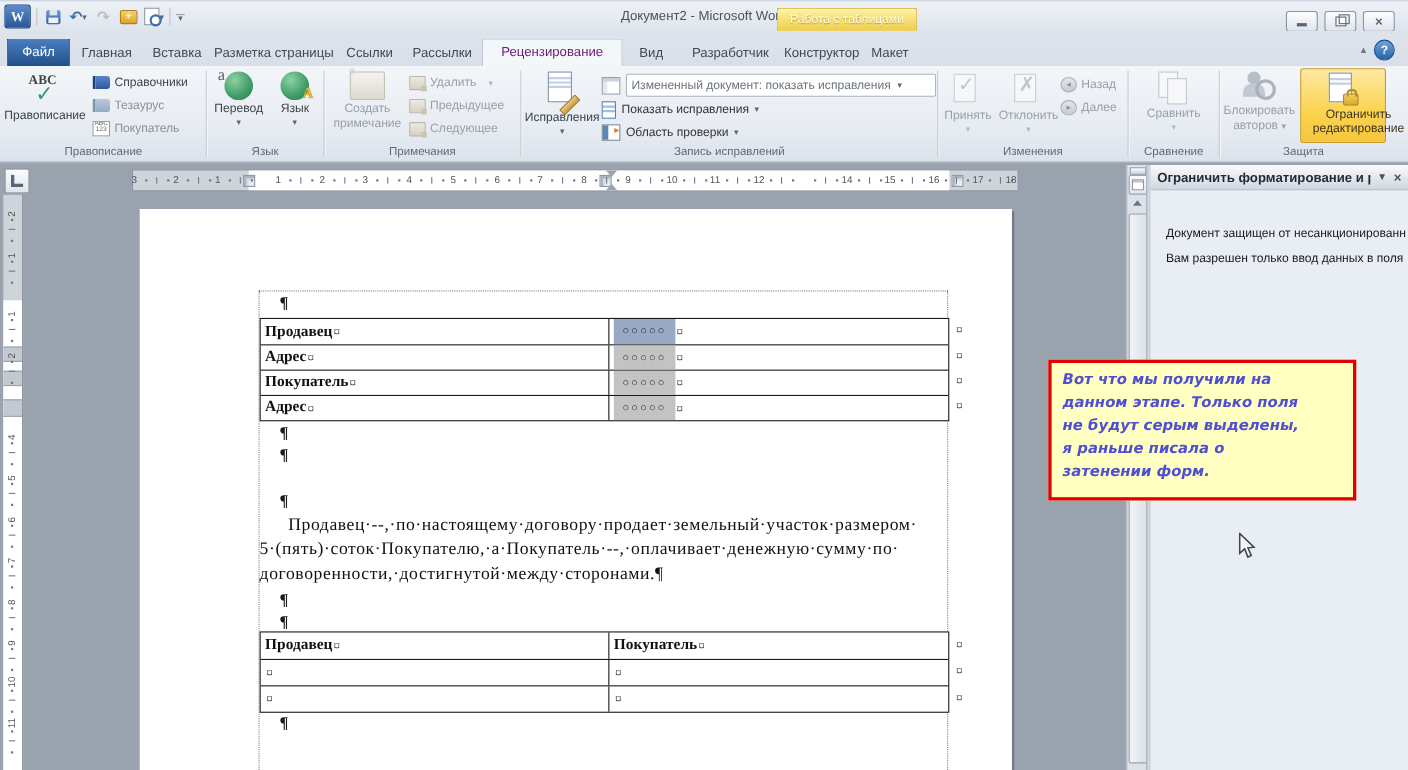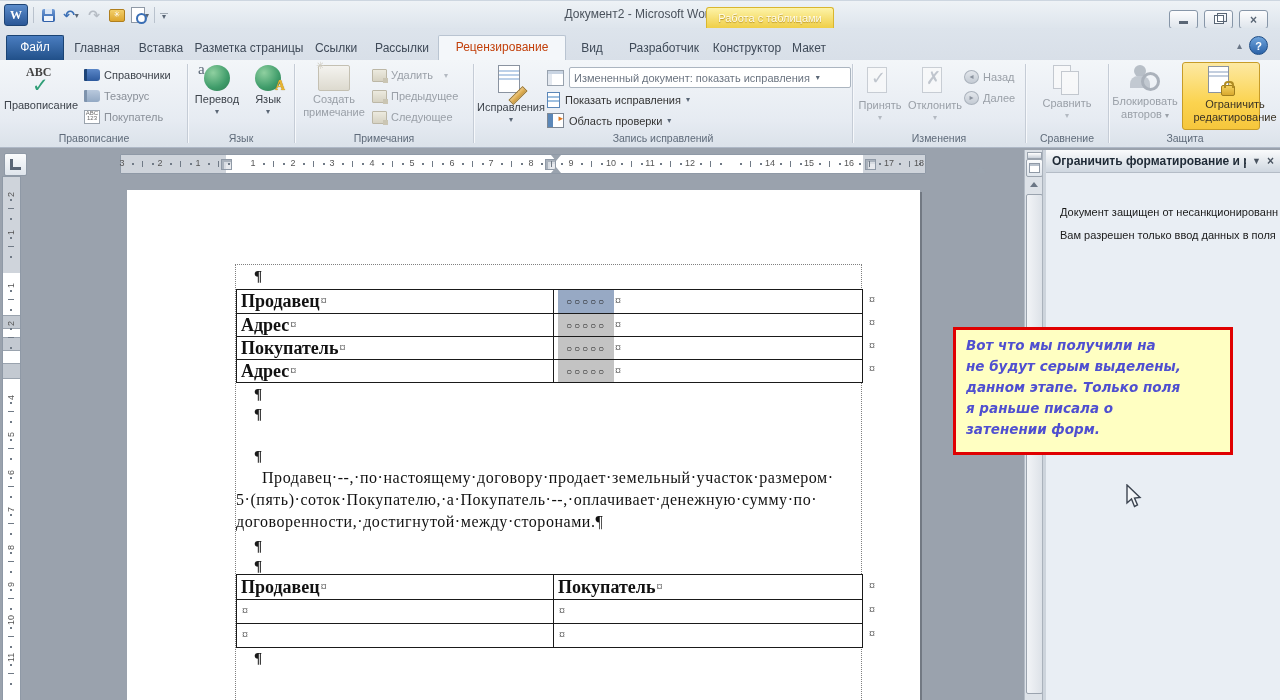--- a/index.html
+++ b/index.html
@@ -37,21 +37,21 @@
   .minglyph{width:9px;height:3px;background:#5a6675;margin-top:6px;}
   .restglyph{width:8px;height:7px;border:1px solid #5a6675;position:relative;background:#fff;}
   .restglyph:before{content:"";position:absolute;left:2px;top:-3px;width:8px;height:7px;border:1px solid #5a6675;}
   .closeglyph{font-size:12px;font-weight:bold;line-height:1;}
 
   
   .tabrow{position:absolute;left:0;top:28px;width:1280px;height:32px;background:linear-gradient(#dde4ec,#d8dfe8);}
   .tabs{position:absolute;left:6px;bottom:0;display:flex;gap:2px;align-items:flex-end;}
   .tab{height:23px;line-height:23px;text-align:center;font-size:12px;color:#3c4document856;color:#3f4a58;border-radius:2px 2px 0 0;}
   .tab.file{background:linear-gradient(#4a7dc0,#215089);color:#fff;border:1px solid #1a4373;border-bottom:none;height:24px;}
-  .tab.active{background:#f4f7fa;border:1px solid #b9c4d1;border-bottom:none;color:#c2410c;height:24px;}
+  .tab.active{background:#f4f7fa;border:1px solid #b9c4d1;border-bottom:none;color:#701a75;height:24px;}
   .ribcollapse{position:absolute;right:38px;top:12px;color:#6a7687;font-size:10px;}
   .helpbtn{position:absolute;right:12px;top:8px;width:17px;height:17px;border-radius:50%;
     background:linear-gradient(#6fa4dc,#2a62a8);border:1px solid #1e4d86;color:#fff;font-weight:bold;
     font-size:11px;display:flex;align-items:center;justify-content:center;}
 
   
   .ribbon{position:absolute;left:0;top:60px;width:1280px;height:88px;
     background:linear-gradient(#f3f6f9,#e6ebf2 70%,#dbe2ea);border-bottom:1px solid #aeb8c6;
     display:flex;align-items:stretch;padding-left:2px;box-sizing:border-box;}
   .rgroup{position:relative;height:86px;flex:0 0 auto;}
@@ -148,21 +148,21 @@
     font-family:"Liberation Serif","DejaVu Serif",serif;color:#111;}
   .pil{position:absolute;font-size:15px;font-weight:bold;color:#1a1a1a;line-height:15px;}
   .dheading{position:absolute;left:0;width:100%;text-align:center;font-weight:bold;font-size:17px;}
   .pline{position:absolute;left:0;white-space:nowrap;font-size:16px;letter-spacing:0.55px;}
   .dtable{position:absolute;left:0;width:627px;border:1.5px solid #1a1a1a;box-sizing:border-box;background:#fff;}
   .trow{display:flex;height:23px;box-sizing:border-box;}
   .trow + .trow{border-top:1.5px solid #1a1a1a;}
   .tcell{display:flex;align-items:center;padding-left:4px;box-sizing:border-box;overflow:hidden;}
   .tcell.l{width:317px;border-right:1.5px solid #1a1a1a;}
   .tcell.r{flex:1;}
-  .tlabel{font-weight:bold;font-size:18px;}
+  .tlabel{font-weight:bold;font-size:14px;}
   .cellmark{font-size:12px;color:#333;margin-left:1px;}
   .fieldshade{display:inline-flex;align-items:center;justify-content:center;width:56px;height:100%;
     font-size:10px;letter-spacing:2px;color:#222;}
   .fieldshade.gray{background:#c3c3c3;}
   .fieldshade.sel{background:#97a9c4;}
   .rowend{position:absolute;left:633px;font-size:12px;color:#333;}
 
   .vscroll{position:absolute;left:1024px;top:0;width:18px;height:550px;background:#dde2e8;border-left:1px solid #b4bcc6;}
   .vsplit{position:absolute;left:2px;top:2px;width:13px;height:5px;background:linear-gradient(#fff,#c9d0d9);border:1px solid #9aa3ae;}
   .rulertoggle{position:absolute;left:1px;top:9px;width:15px;height:16px;background:linear-gradient(#fbfcfd,#dfe5ec);
@@ -707,22 +707,22 @@
       <span class="panetitle">Ограничить форматирование и ре</span>
       <span class="panedd">▼</span>
       <span class="paneclose">×</span>
     </div>
     <div class="paneline" style="top:56px">Документ защищен от несанкционированн</div>
     <div class="paneline" style="top:79px">Вам разрешен только ввод данных в поля</div>
   </div>
 
   <div class="callout" id="callout">
       <div>Вот что мы получили на</div>
+      <div>данном этапе. Только поля</div>
       <div>не будут серым выделены,</div>
-      <div>данном этапе. Только поля</div>
       <div>я раньше писала о</div>
       <div>затенении форм.</div>
     </div>
 
   <svg class="cursor" width="18" height="26" viewBox="0 0 18 26">
     <polygon points="1,1 1,19 5.5,15 8.5,22.5 11.5,21 8.5,14 14,13.5" fill="#f4f6f8" stroke="#3c4450" stroke-width="1.4"></polygon>
   </svg>
 </div>
 
 </body></html>

